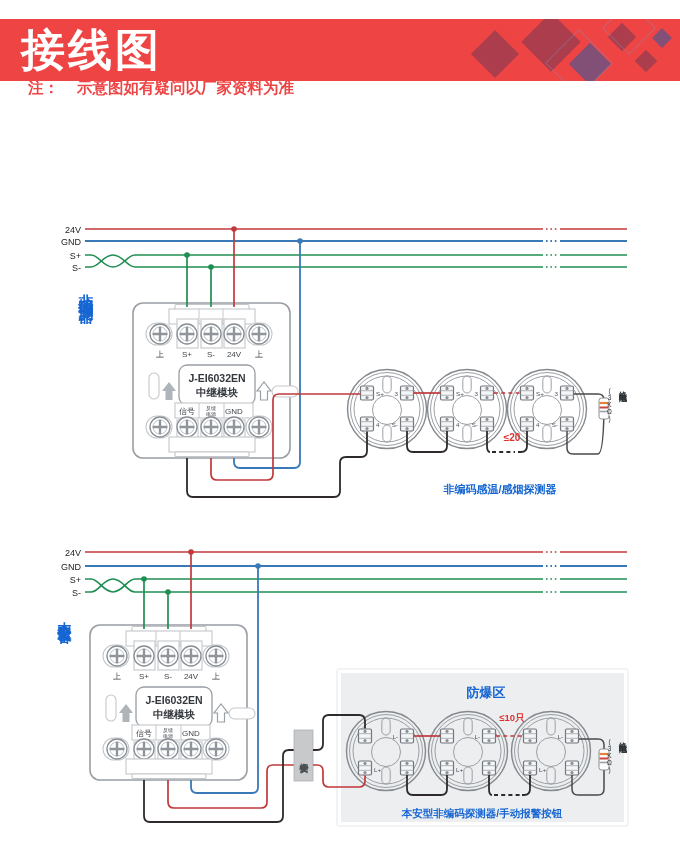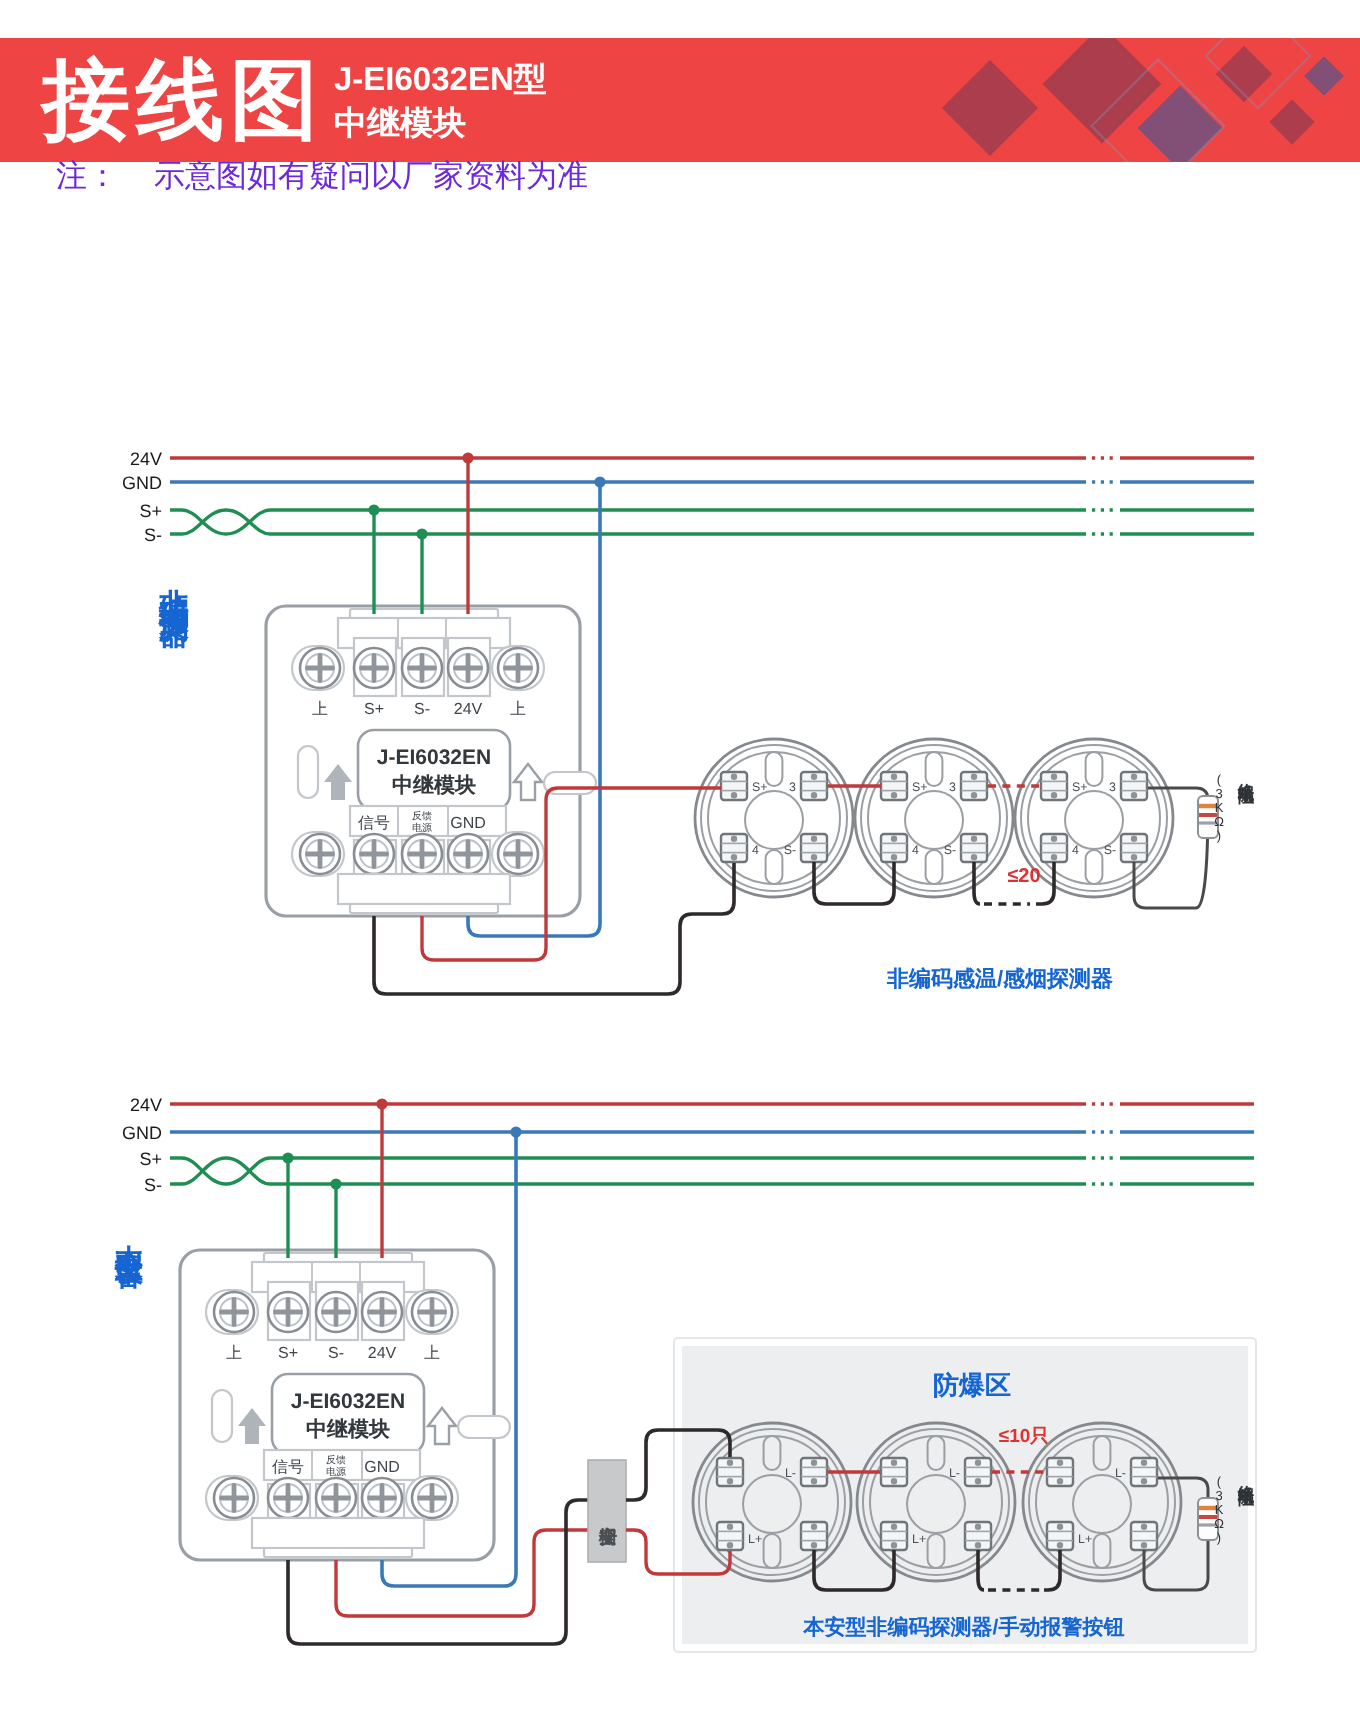--- a/index.html
+++ b/index.html
@@ -6,21 +6,21 @@
   .page{position:relative;width:680px;height:856px;background:#fff;overflow:hidden;
         font-family:"Liberation Sans","DejaVu Sans",sans-serif;}
   
   .hdr{position:absolute;left:0;top:0;width:680px;height:62px;background:#ef4444;overflow:hidden;margin-top:19px;}
   .hdr .cube{position:absolute;background:rgba(13,47,97,0.30);transform:rotate(45deg);}
   .hdr .cube.lite{background:rgba(40,90,160,0.55);}
   .hdr .cube.edge{background:transparent;border:1px solid rgba(120,160,210,0.35);}
   .hdr-title{position:absolute;left:21px;top:2px;color:#fff;font-size:44px;font-weight:bold;letter-spacing:3px;}
   .hdr-sub{position:absolute;left:167px;top:10px;color:#fff;font-size:16.5px;font-weight:600;line-height:22px;}
   
-  .notice{position:absolute;left:28px;top:78px;font-size:15.5px;font-weight:normal;color:#6d28d9;}
+  .notice{position:absolute;left:28px;top:78px;font-size:15.5px;font-weight:bold;color:#ef4444;}
   .notice .sp{display:inline-block;width:18px;}
   .para{position:absolute;left:28px;top:102px;width:630px;font-size:17px;color:#151515;line-height:31px;}
   
   .vlab{position:absolute;writing-mode:vertical-rl;text-orientation:upright;
         color:#1565D2;font-weight:bold;}
   .vlab1{left:76px;top:282px;font-size:15px;letter-spacing:3px;}
   .vlab2{left:56px;top:611px;font-size:14px;letter-spacing:2px;}
   .vcol{position:absolute;writing-mode:vertical-rl;text-orientation:upright;color:#2e3337;}
   .res-name{font-size:8px;font-weight:600;letter-spacing:1px;}
   .res-val{font-size:6.5px;letter-spacing:0;}
@@ -314,24 +314,20 @@
   <div class="hdr">
     <div class="cube" style="left:478px;top:18px;width:34px;height:34px;"></div>
     <div class="cube" style="left:530px;top:2px;width:42px;height:42px;"></div>
     <div class="cube lite" style="left:575px;top:30px;width:30px;height:30px;"></div>
     <div class="cube" style="left:612px;top:8px;width:20px;height:20px;"></div>
     <div class="cube" style="left:638px;top:34px;width:16px;height:16px;"></div>
     <div class="cube lite" style="left:655px;top:12px;width:14px;height:14px;"></div>
     <div class="cube edge" style="left:555px;top:20px;width:46px;height:46px;"></div>
     <div class="cube edge" style="left:610px;top:-10px;width:36px;height:36px;"></div>
     <div class="hdr-title">接线图</div>
-    <div class="hdr-sub">
-      <div>J-EI6032EN型</div>
-      <div>中继模块</div>
-    </div>
   </div>
 
   <div class="notice">
     <span>注：</span><span class="sp"></span><span>示意图如有疑问以厂家资料为准</span>
   </div>
 
   <div class="vlab vlab1">非编码探测器</div>
   <div class="vlab vlab2">本安型设备</div>
   <div class="barrier-lab">安全栅</div>
 

